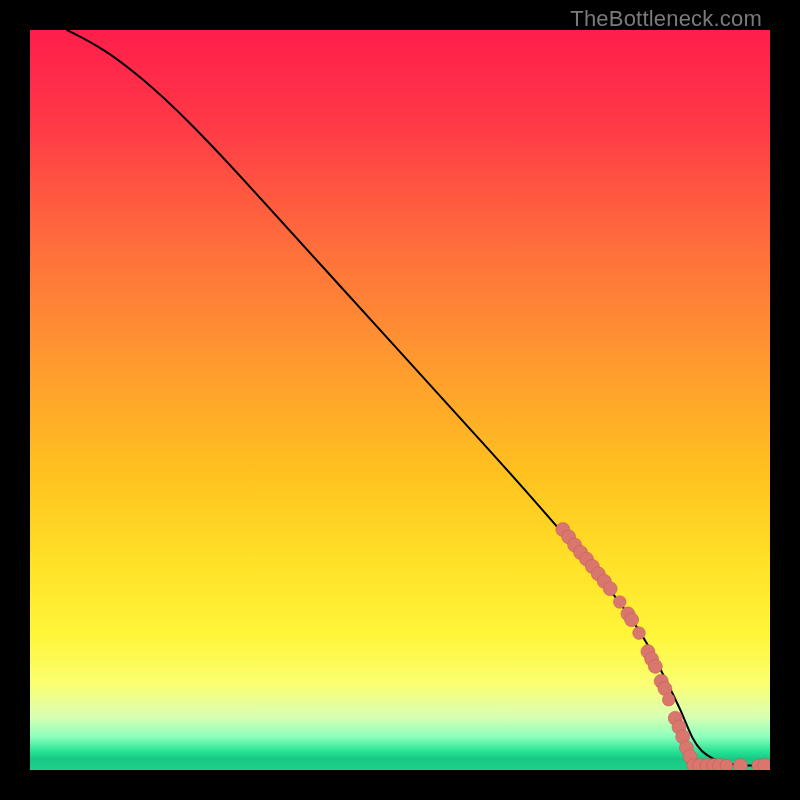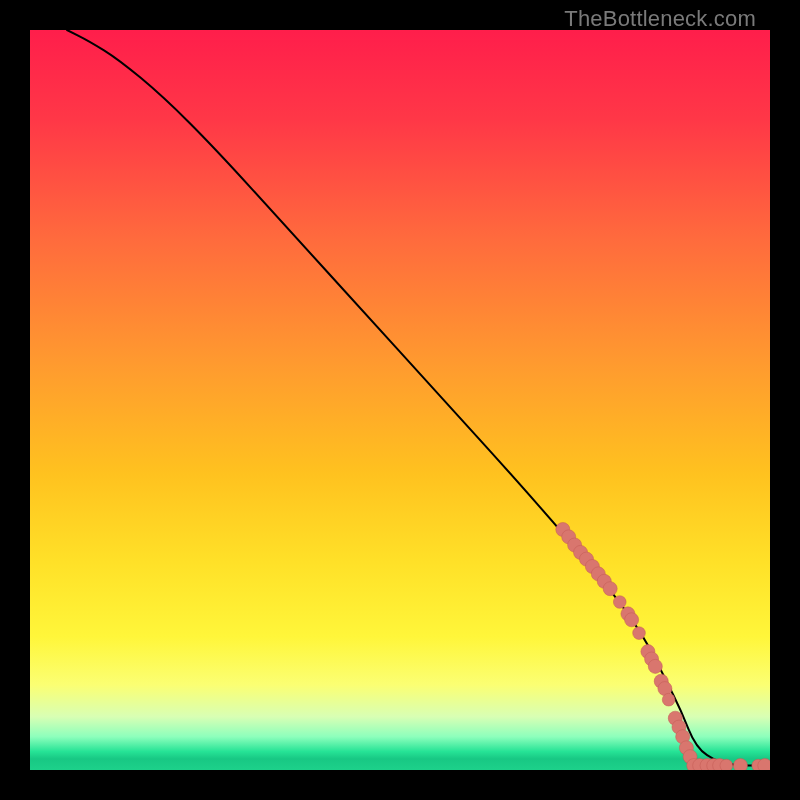--- a/index.html
+++ b/index.html
@@ -38,21 +38,21 @@
     position: absolute;
     left: 0;
     top: 0;
     width: 740px;
     height: 740px;
     pointer-events: none;
   }
   .watermark {
     position: absolute;
     top: 6px;
-    right: 44px;
+    right: 38px;
     color: #7a7a7a;
     font-size: 22px;
     letter-spacing: 0.2px;
     font-weight: 500;
   }
 </style>
 </head>
 <body>
 
 <div class="frame">

